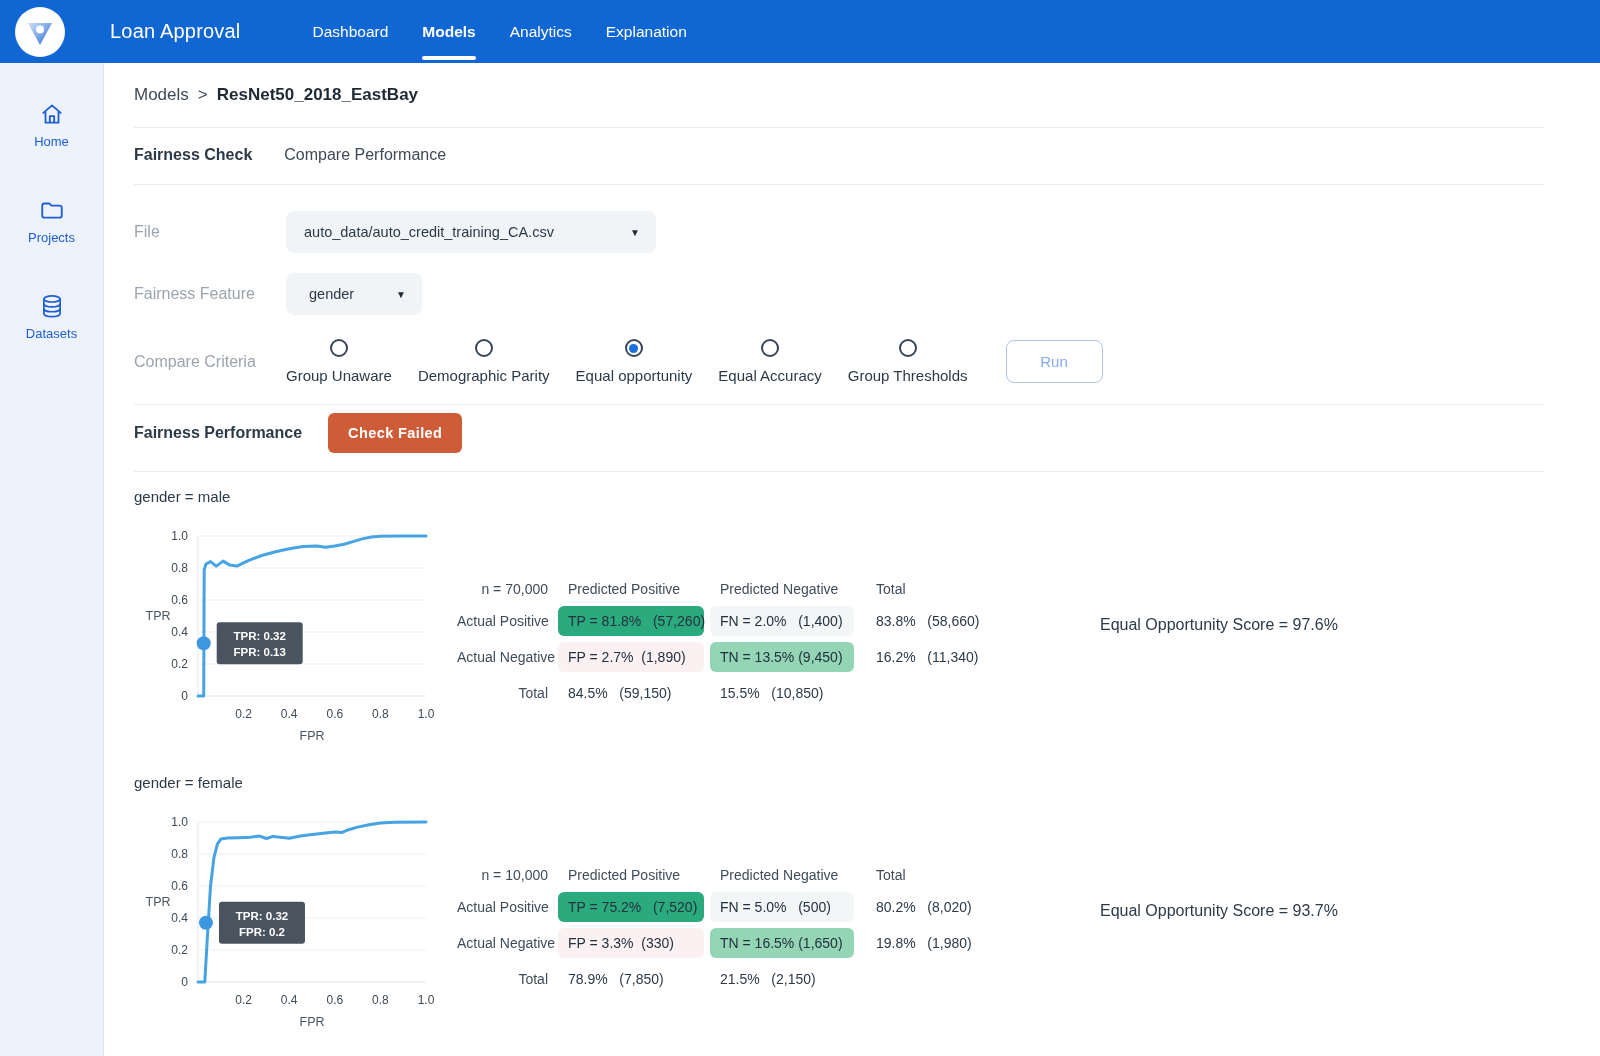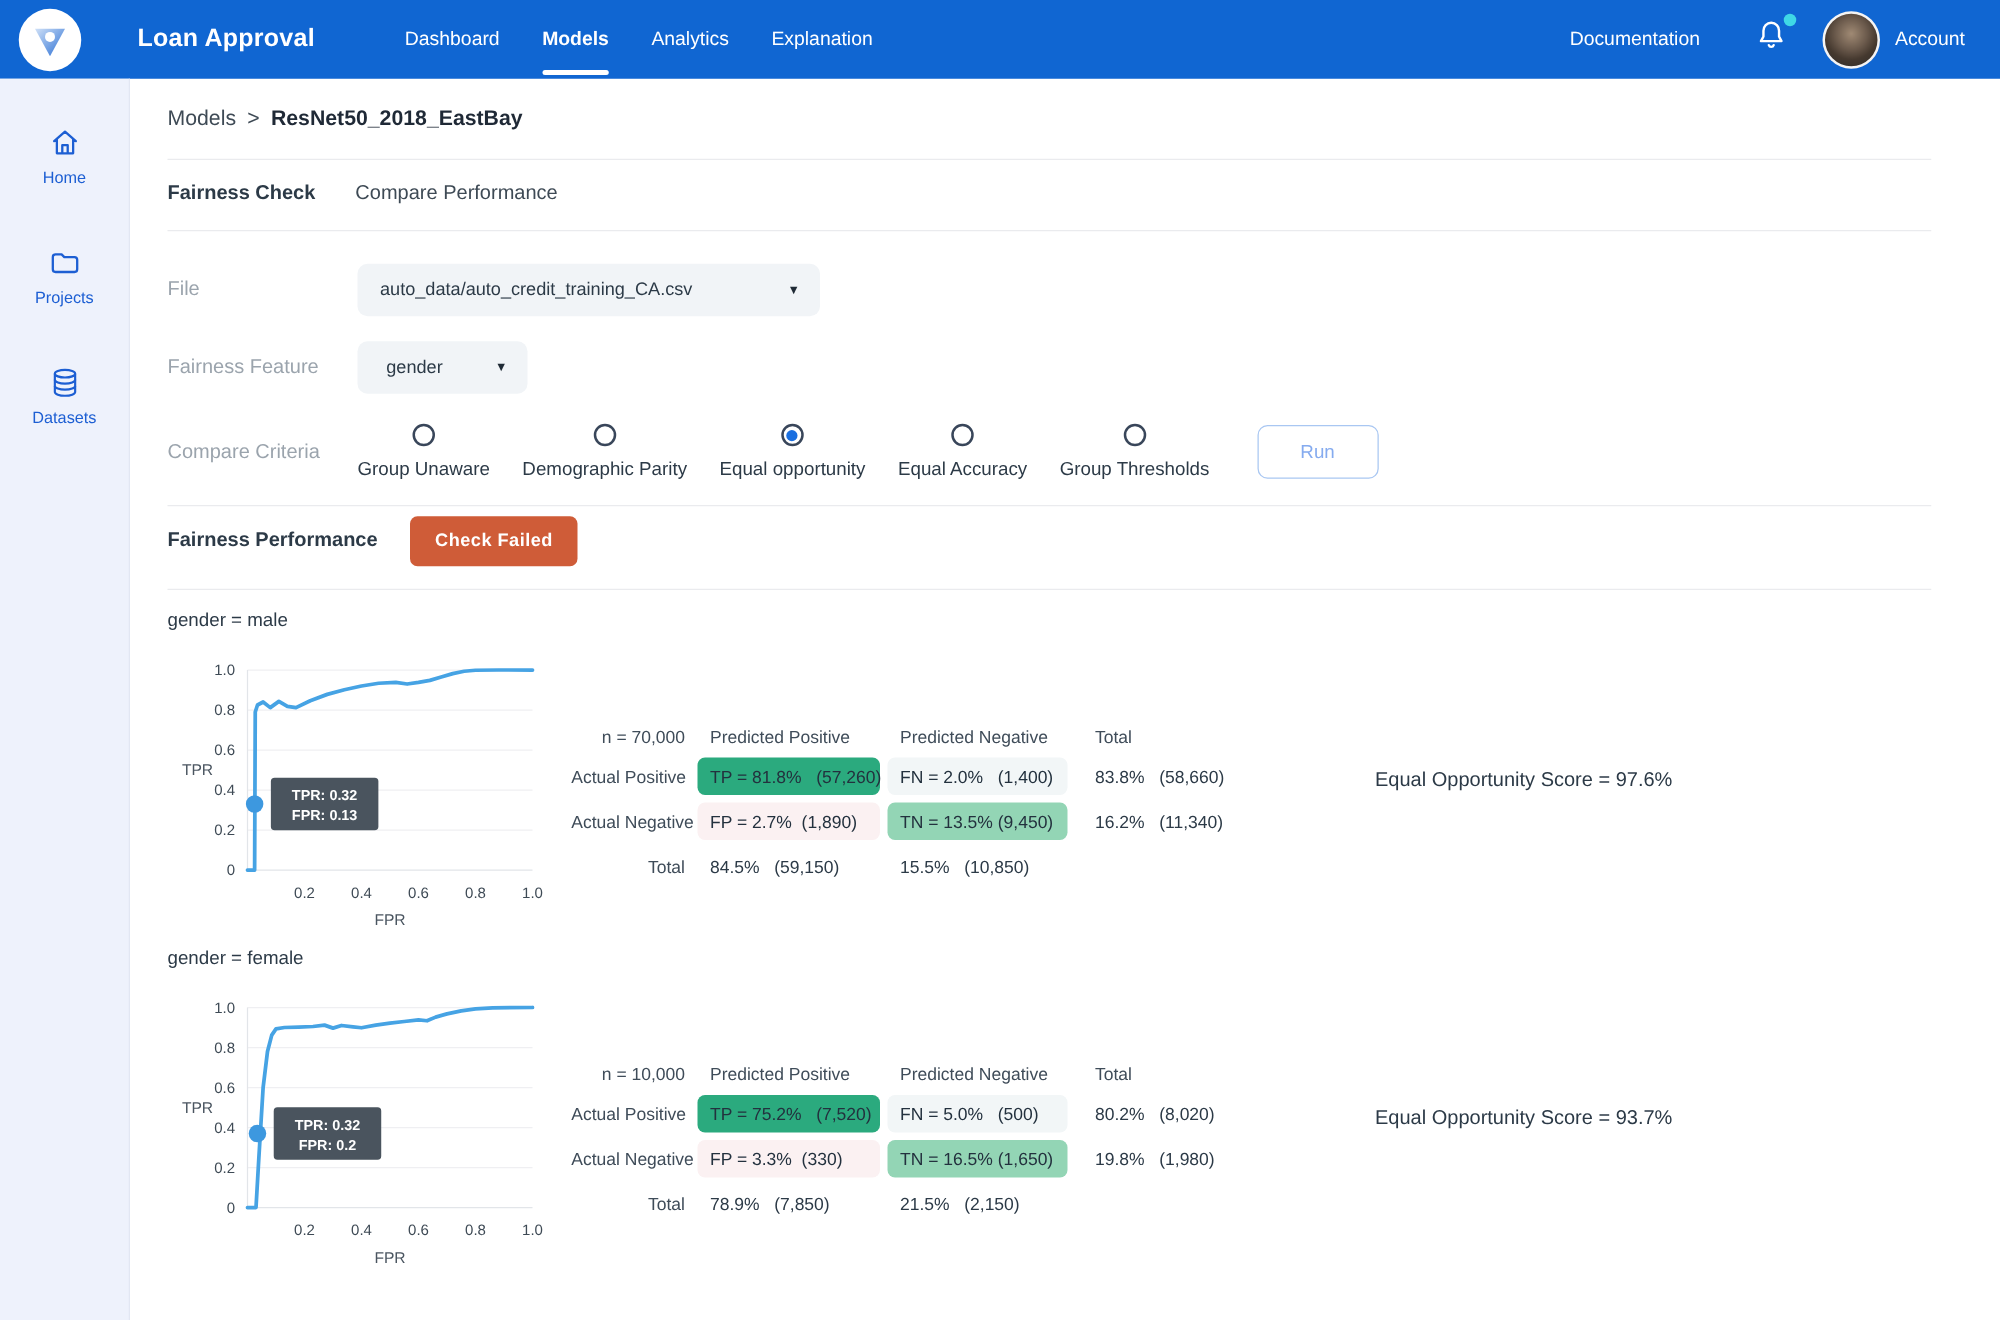--- a/index.html
+++ b/index.html
@@ -3,21 +3,21 @@
 <meta charset="utf-8">
 <style>
   * { margin:0; padding:0; box-sizing:border-box; }
   html,body { width:1600px; height:1056px; overflow:hidden; background:#fff;
     font-family:"Liberation Sans","DejaVu Sans",sans-serif; color:#2c3a47; }
 
   
   .nav { height:63px; background:#1066d2; display:flex; align-items:center; padding-right:28px; }
   .logo-box { width:80px; display:flex; justify-content:center; align-items:center; }
   .logo-circle { width:50px; height:50px; border-radius:50%; background:#fff; display:flex; justify-content:center; align-items:center; }
-  .brand { color:#fff; font-size:20px; font-weight:700; padding-left:30px; letter-spacing:.2px; }
+  .brand { color:#fff; font-size:20px; font-weight:400; padding-left:30px; letter-spacing:.2px; }
   .nav-items { display:flex; gap:34px; margin-left:72px; height:63px; align-items:center; }
   .nav-item { position:relative; color:#fff; font-size:15.5px; font-weight:500; height:63px; display:flex; align-items:center; cursor:pointer; }
   .nav-item.active { font-weight:700; }
   .nav-item.active::after { content:""; position:absolute; left:0; right:0; bottom:3px; height:4px; background:#fff; border-radius:3px; }
   .nav-right { margin-left:auto; display:flex; align-items:center; }
   .nav-doc { color:#fff; font-size:15.5px; cursor:pointer; }
   .bell-wrap { position:relative; margin-left:44px; cursor:pointer; }
   .notify-dot { position:absolute; top:-4px; right:-7px; width:10px; height:10px; border-radius:50%; }
   .avatar { width:46px; height:46px; border-radius:50%; margin-left:28px;
     background:radial-gradient(circle at 50% 38%, #a08a74 0%, #6b5a4c 38%, #45392f 62%, #2c2a27 100%);
@@ -63,21 +63,21 @@
   .radio-label { font-size:15px; color:#2c3a47; }
   .run-btn { margin-left:38px; width:97px; height:43px; background:#fff; border:1px solid #a9c7f2;
     border-radius:8px; color:#85abef; font-size:15px; font-family:inherit; cursor:pointer; }
 
   .perf-row { display:flex; align-items:center; gap:26px; padding:8px 0 18px; }
   .perf-title { font-size:16px; font-weight:700; color:#2c3a47; }
   .badge-failed { color:#fff; font-size:14.5px; font-weight:600; letter-spacing:.4px;
     padding:12px 20px; border-radius:6px; }
 
   .group-title { font-size:15px; color:#2c3a47; margin-top:16px; height:20px; }
-  .group-title.second { margin-top:6px; }
+  .group-title.second { margin-top:22px; }
   .group-panel { position:relative; height:244px; }
   .group-panel.second { height:250px; }
   .roc-chart { position:absolute; left:0; top:8px; }
   .roc-chart .tick { font-size:12px; fill:#3e4a55; font-family:"Liberation Sans","DejaVu Sans",sans-serif; }
   .roc-chart .axis { font-size:12.5px; fill:#4a5560; font-family:"Liberation Sans","DejaVu Sans",sans-serif; }
   .roc-chart .tt { font-size:11.5px; font-weight:700; fill:#ffffff; font-family:"Liberation Sans","DejaVu Sans",sans-serif; }
 
   .matrix { position:absolute; left:323px; top:70px; display:grid;
     grid-template-columns:95px 146px 144px 150px; column-gap:6px; row-gap:6px; font-size:14px; }
   .m-h { color:#3f4c59; line-height:22px; padding-left:10px; white-space:pre; }
@@ -111,32 +111,20 @@
         <circle cx="17" cy="14.5" r="4" fill="#ffffff"></circle>
       </svg>
     </div>
   </div>
   <div class="brand">Loan Approval</div>
   <div class="nav-items">
     <div class="nav-item">Dashboard</div>
     <div class="nav-item active">Models</div>
     <div class="nav-item">Analytics</div>
     <div class="nav-item">Explanation</div>
-  </div>
-  <div class="nav-right">
-    <div class="nav-doc">Documentation</div>
-    <div class="bell-wrap">
-      <svg width="26" height="28" viewBox="0 0 24 26">
-        <path d="M12 3 C8.7 3 6.2 5.6 6.2 8.9 V13.2 L4.4 16.6 H19.6 L17.8 13.2 V8.9 C17.8 5.6 15.3 3 12 3 Z" fill="none" stroke="#ffffff" stroke-width="1.8" stroke-linejoin="round"></path>
-        <path d="M10.2 19.6 a1.9 1.9 0 0 0 3.6 0" fill="none" stroke="#ffffff" stroke-width="1.8" stroke-linecap="round"></path>
-      </svg>
-      <span class="notify-dot" style="background: rgb(63, 216, 230);"></span>
-    </div>
-    <div class="avatar"></div>
-    <div class="nav-account">Account</div>
   </div>
 </div>
 
 <div class="body">
 
   <div class="sidebar">
     <div class="side-item">
       <svg width="26" height="26" viewBox="0 0 24 24">
         <path d="M4 11 L12 4 L20 11 M6 9.5 V20 H18 V9.5 M10 20 V14 H14 V20" fill="none" stroke="#1d5fd3" stroke-width="1.7" stroke-linejoin="round" stroke-linecap="round"></path>
       </svg>

